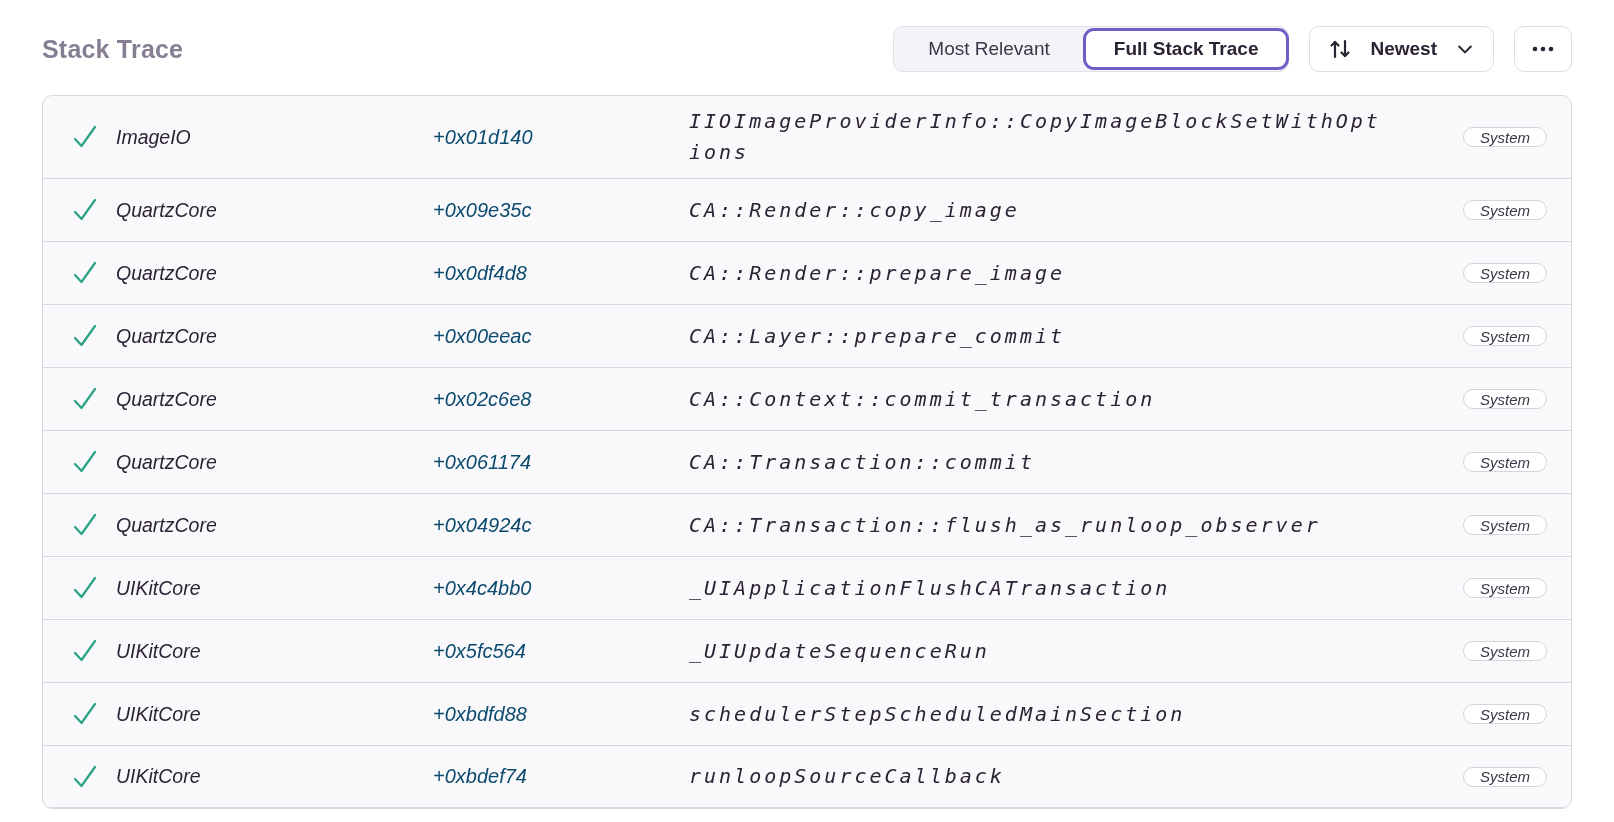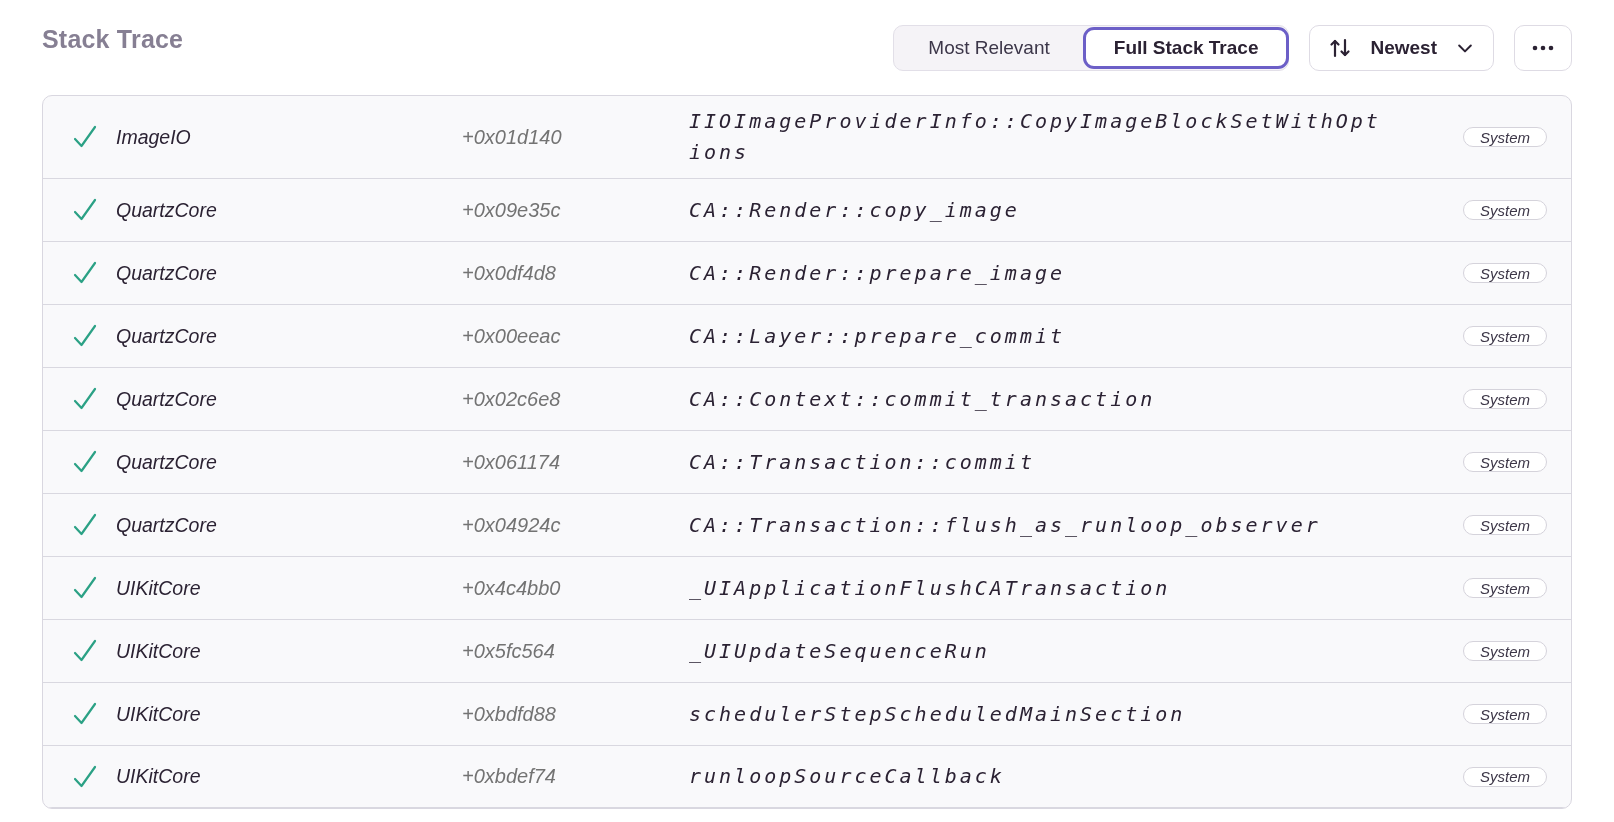--- a/index.html
+++ b/index.html
@@ -1,20 +1,20 @@
 <!DOCTYPE html>
 <html><head>
 <meta charset="utf-8">
 <style>
   * { margin:0; padding:0; box-sizing:border-box; }
   html,body{ width:1614px; height:822px; overflow:hidden; background:#ffffff;
     font-family:"Liberation Sans", sans-serif; color:#2b2233; }
 
   
-  .header{ display:flex; align-items:flex-start; justify-content:space-between;
+  .header{ display:flex; align-items:center; justify-content:space-between;
     margin:25px 42px 22px 42px; height:48px; }
   .page-title{ font-size:25px; font-weight:700; color:#867f93; letter-spacing:.2px; }
   .controls{ display:flex; align-items:center; gap:20px;padding-left:24px; }
 
   .seg-control{ display:flex; align-items:center; background:#f5f3f7;
     border:1px solid #e2dfe8; border-radius:10px; height:46px; }
   .seg-btn{ font-size:19px; font-weight:500; color:#3c3649; padding:0 34px;
     height:100%; display:flex; align-items:center; background:transparent;
     border:none; border-radius:10px; cursor:pointer; white-space:nowrap; }
   .seg-btn.active{ background:#ffffff; border:3px solid #6C5FC7; font-weight:700;
@@ -29,21 +29,21 @@
   
   .trace-panel{ margin:0 42px; background:#f9f9fb; border:1px solid #d9d7e0;
     border-radius:10px; overflow:hidden; }
   .frame-row{ display:grid;
     grid-template-columns:45px 317px 256px 1fr auto;
     align-items:center; padding:0 24px 0 28px; min-height:63px; cursor:pointer;font-style:italic; }
   .frame-row + .frame-row{ border-top:1px solid #d9d8e0; }
   .frame-row:last-child{ border-bottom:1px solid #d9d8e0; }
   .check{ width:28px; height:26px; display:flex; align-items:center; }
   .module{ font-size:19.5px; color:#2b2233; }
-  .addr{ font-size:20px; color:#737373; text-decoration:none;margin-left:29px; }
+  .addr{ font-size:20px; color:#0c4a6e; text-decoration:none; }
   .func{ font-family:"DejaVu Sans Mono", monospace; font-size:20px; letter-spacing:3px;
     color:#2b2233; max-width:700px; overflow-wrap:break-word; word-break:break-all;
     line-height:31px; padding:10px 0; }
   .badge{ justify-self:end; background:#ffffff; border:1px solid #d5d3db;
     border-radius:17px; height:20px; display:flex; align-items:center;
     padding:0 16px; font-size:15px; color:#3d3748; }
 </style>
 </head>
 <body>
 

